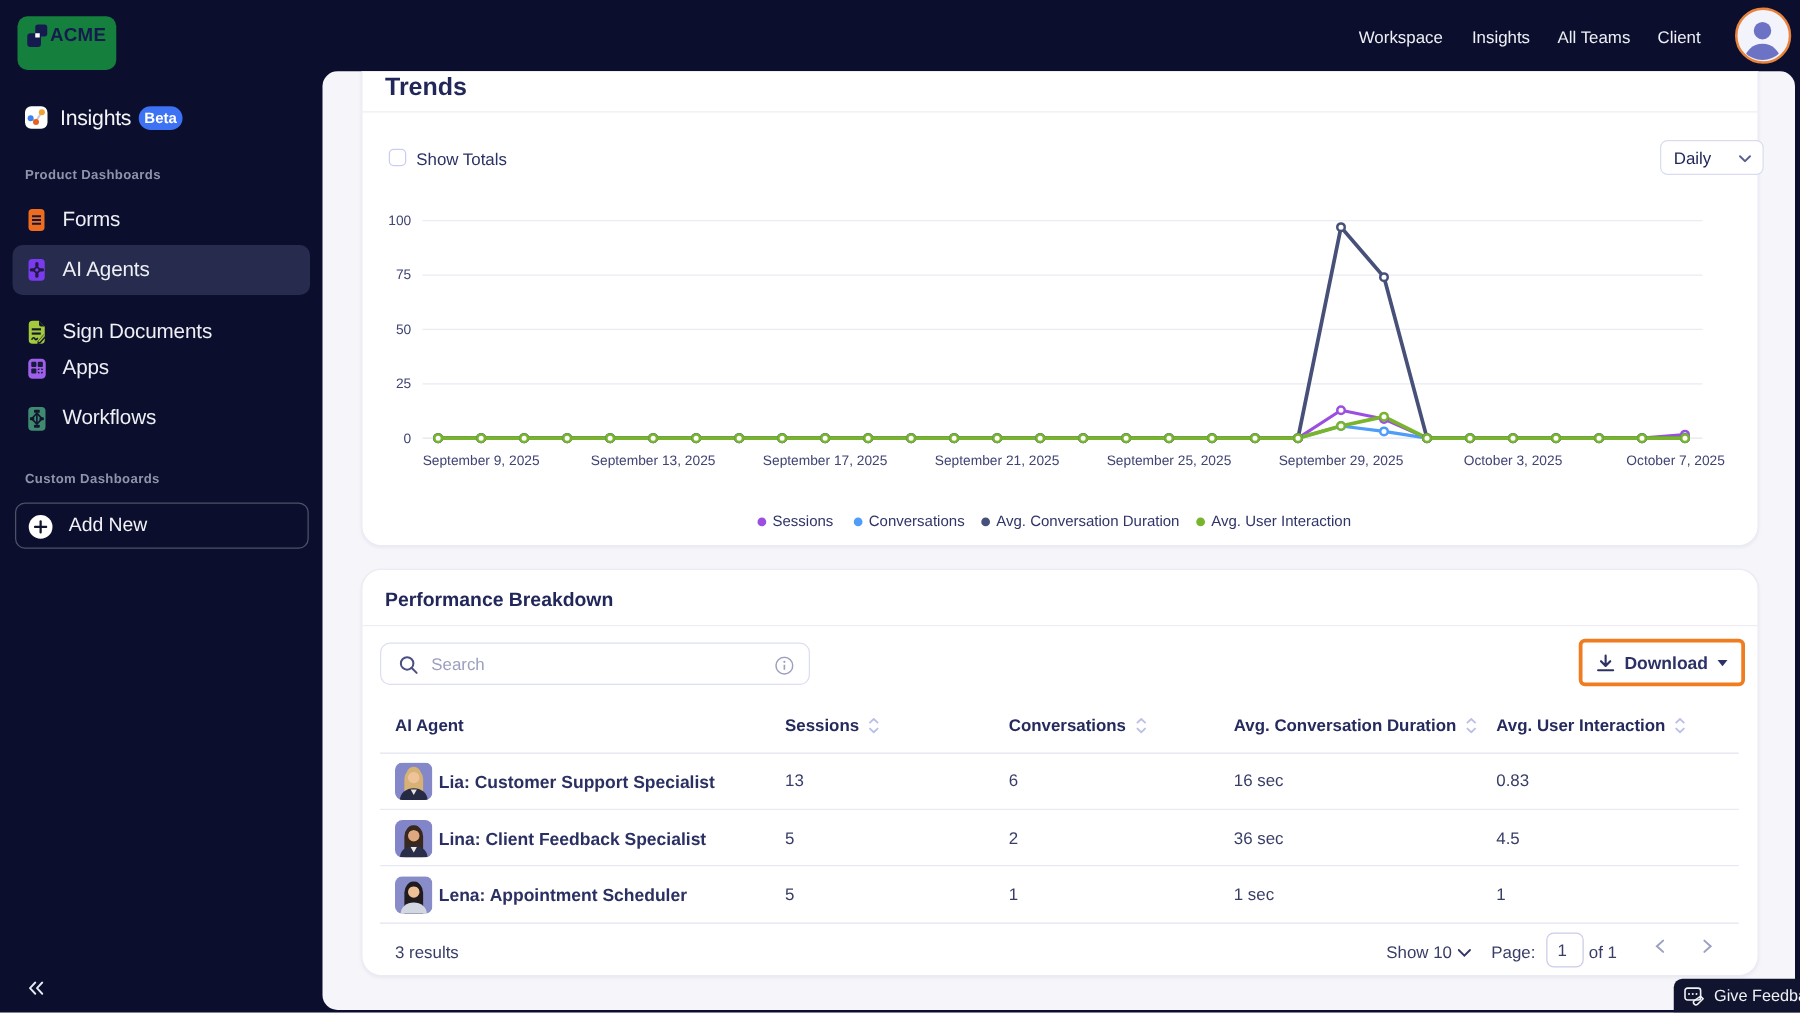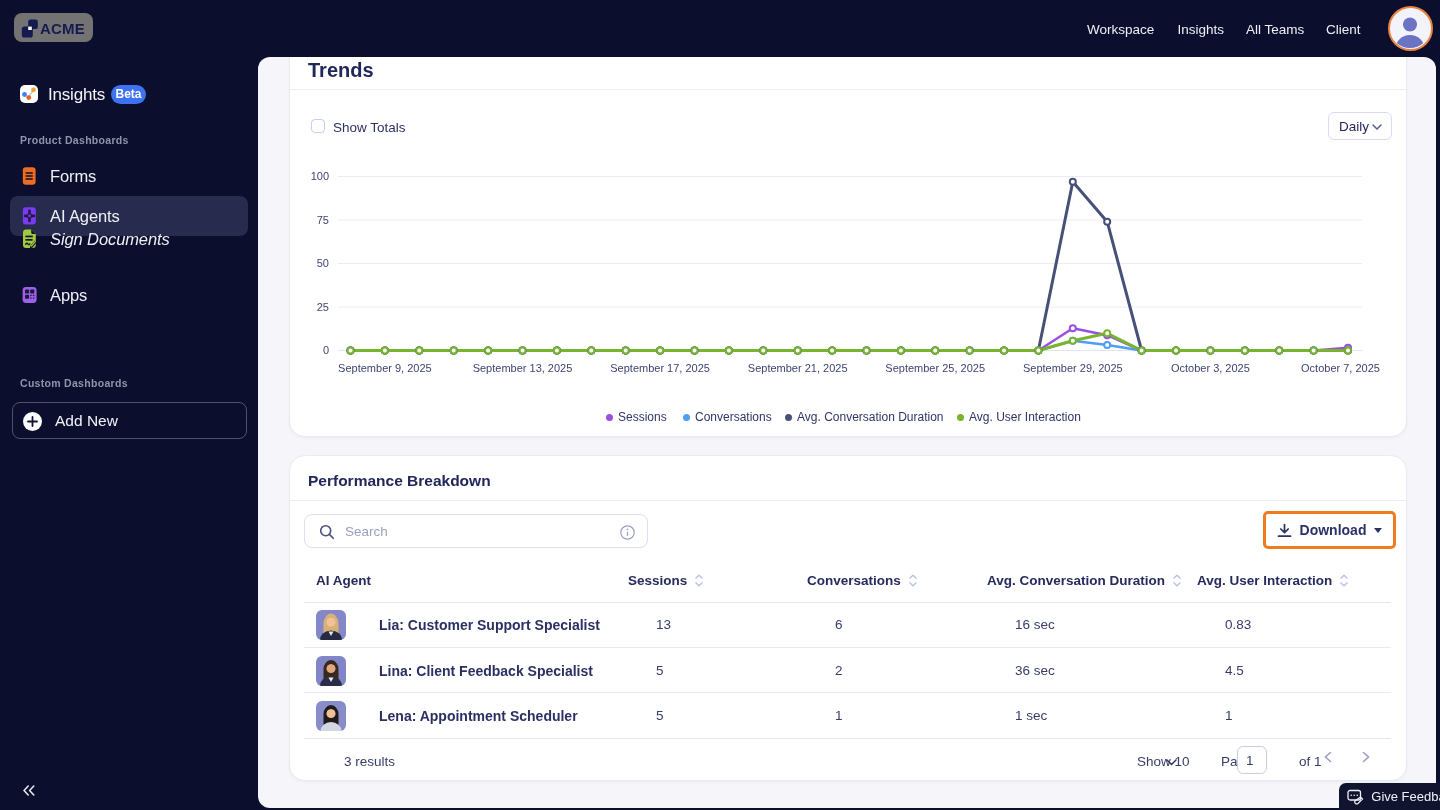--- a/index.html
+++ b/index.html
@@ -1,21 +1,21 @@
 <!DOCTYPE html>
 <html><head>
 <meta charset="utf-8">
 <style>
   * { margin:0; padding:0; box-sizing:border-box; }
   html,body { width:1440px; height:810px; overflow:hidden; }
   body { background:#0b0f2d; font-family:"Liberation Sans", sans-serif; position:relative; }
 
   
   #header { position:absolute; left:0; top:0; width:1440px; height:57px; }
-  #logo { position:absolute; left:14px; top:13px; width:79px; height:29px; background:#737373; border-radius:8px;padding-left:26px; }
+  #logo { position:absolute; left:14px; top:13px; width:79px; height:43px; background:#15803d; border-radius:8px;padding-left:26px; }
   #logo svg { position:absolute; left:7px; top:5px; }
   #logo .txt { position:absolute; left:26px; top:7px; font-size:15px; font-weight:bold; color:#151b4e; letter-spacing:0.2px; }
   .navlink { position:absolute; top:21.5px; font-size:13.5px; color:#eef0f6; }
   #avatar { position:absolute; left:1388px; top:6px; width:45px; height:45px; border-radius:50%; background:#f3f4fb; border:2.5px solid #e8823d; }
 
   
   #sidebar { position:absolute; left:0; top:57px; width:258px; bottom:0; }
   #insights-icon { position:absolute; left:20px; top:28px; width:18px; height:18px; background:#fff; border-radius:5px; }
   #insights-title { position:absolute; left:48px; top:28px; font-size:17px; font-weight:500; color:#f4f5f9; letter-spacing:-0.2px; }
   #beta { position:absolute; left:111px; top:28px; width:35px; height:19px; background:#3d72f5; border-radius:10px; color:#fff; font-size:12px; font-weight:bold; text-align:center; line-height:19px; }
@@ -32,35 +32,35 @@
   
   #main { position:absolute; left:258px; top:57px; width:1178px; height:751px; background:#f5f5fa; border-radius:12px; overflow:hidden; }
   .card { position:absolute; left:31px; width:1118px; background:#fff; border:1px solid #ebecf3; border-radius:16px; box-shadow:0 1px 3px rgba(25,28,70,0.05); }
   .card-title { position:absolute; left:18px; font-size:20px; font-weight:bold; color:#222759; }
   .hdiv { position:absolute; left:0; width:100%; height:1px; background:#ededf3; }
 
   
   #trends { top:-20px; height:400px; }
   #show-totals-box { position:absolute; left:21px; top:81px; width:14px; height:14px; border:1.5px solid #c9cdf0; border-radius:4px; background:#fff; }
   #show-totals-lbl { position:absolute; left:43px; top:82px; font-size:13.5px; font-weight:500; color:#2c3166; }
-  #daily { position:absolute; left:1038px; top:74px; width:64px; height:28px; border:1px solid #d9dcf1; border-radius:6px; background:#fff; }
+  #daily { position:absolute; left:1038px; top:74px; width:83px; height:28px; border:1px solid #d9dcf1; border-radius:6px; background:#fff; }
   #daily .t { position:absolute; left:10px; top:6px; font-size:13.5px; color:#222759; }
   
   .leg-item { position:absolute; top:372px; display:flex; align-items:center; gap:5px; font-size:12px; color:#303569; }
   .leg-dot { width:7px; height:7px; border-radius:50%; }
 
   
   #perf { top:398px; height:326px;text-decoration:underline; }
   #search { position:absolute; left:14px; top:58px; width:344px; height:34px; border:1px solid #dcdff2; border-radius:8px; background:#fff; }
   #search .ph { position:absolute; left:40px; top:9px; font-size:13.5px; color:#9ba0bf; }
   #download { position:absolute; left:973px; top:55px; width:133px; height:38px; border:3.5px solid #ef7d1f; border-radius:5px; background:#fff; display:flex; align-items:center; justify-content:center; gap:8px; }
   #download .t { font-size:14px; font-weight:bold; color:#2c3166; }
   .caret { width:0; height:0; border-left:4.5px solid transparent; border-right:4.5px solid transparent; border-top:5.5px solid #2c3166; }
   .th { position:absolute; font-size:13.5px; font-weight:bold; color:#262b5e; }
-  .td { position:absolute; font-size:13.5px; color:#383d68;margin-left:28px; }
+  .td { position:absolute; font-size:13.5px; color:#383d68; }
   .td.name { font-weight:bold; color:#2b3063; font-size:14px; }
   .avatar-sq { position:absolute; left:26px; width:30px; height:30px; border-radius:6px; overflow:hidden; }
   #footer-row { position:absolute; left:0; top:282px; width:100%; height:44px; }
 
   
   #feedback { position:absolute; left:1295px; top:783px; width:128px; height:27px; background:#10142e; border-radius:7px 7px 0 0; display:flex; align-items:center; justify-content:center; gap:7px; color:#f0f1f7; font-size:13px;margin-left:44px; }
 </style>
 </head>
 <body>
 
@@ -115,21 +115,21 @@
           <rect x="6.2" y="3.6" width="2.6" height="4" rx="1.2"></rect>
           <rect x="6.2" y="12.2" width="2.6" height="4" rx="1.2"></rect>
           <rect x="1.8" y="8.6" width="4" height="2.6" rx="1.2"></rect>
           <rect x="9.2" y="8.6" width="4" height="2.6" rx="1.2"></rect>
           <path d="M7.5 6.1 L11.3 9.9 L7.5 13.7 L3.7 9.9 Z"></path>
         </g>
         <circle cx="7.5" cy="9.9" r="1.3" fill="#7a3bef"></circle>
       </svg>
     <div class="lbl">AI Agents</div>
   </div>
-  <div class="side-row" style="top:162px;font-style:italic;">
+  <div class="side-row" style="top:189px;">
     <svg class="ic" viewBox="0 0 15 20">
         <path d="M1 3.5 a3 3 0 0 1 3 -3 h5.2 l4.6 4.6 V16 a3 3 0 0 1 -3 3 H4 a3 3 0 0 1 -3 -3 Z" fill="#a3c93c"></path>
         <path d="M9.2 0.5 l4.6 4.6 h-3 a1.6 1.6 0 0 1 -1.6 -1.6 Z" fill="#12172e"></path>
         <rect x="3.4" y="6.6" width="7.4" height="1.7" fill="#12172e"></rect>
         <rect x="3.4" y="10" width="7.2" height="1.7" fill="#12172e"></rect>
         <path d="M3.6 15.3 c0.9 -1.4 2 -1.3 2.3 -0.3 c0.3 1 1.3 0.9 2 -0.2" stroke="#12172e" stroke-width="1.3" fill="none" stroke-linecap="round"></path>
         <path d="M8.2 16.9 l4.6 -5.4 2.1 1.8 -4.6 5.4 -2.5 0.7 Z" fill="#12172e"></path>
         <path d="M8.9 16.6 l4.2 -4.9 1 0.85 -4.2 4.9 -1.3 0.4 Z" fill="#a3c93c"></path>
       </svg>
     <div class="lbl">Sign Documents</div>
@@ -137,20 +137,32 @@
   <div class="side-row" style="top:218px;">
     <svg class="ic" viewBox="0 0 15 20">
         <rect x="0.6" y="2" width="14" height="16" rx="3.4" fill="#a05fe8"></rect>
         <rect x="3" y="4.4" width="4.1" height="4.1" rx="0.8" fill="#181c3c"></rect>
         <rect x="8.2" y="4.4" width="4.1" height="4.1" rx="0.8" fill="#181c3c"></rect>
         <rect x="3" y="9.7" width="4.1" height="4.1" rx="0.8" fill="#181c3c"></rect>
         <rect x="8.2" y="9.7" width="4.1" height="4.1" rx="0.8" fill="#181c3c"></rect>
         <path d="M10.25 10 v3.4 M8.55 11.7 h3.4" stroke="#a05fe8" stroke-width="1.4" stroke-linecap="round"></path>
       </svg>
     <div class="lbl">Apps</div>
+  </div>
+  <div class="side-row" style="top:258px;">
+    <svg class="ic" viewBox="0 0 15 20">
+        <rect x="0.6" y="0.6" width="13.8" height="19" rx="3.2" fill="#3f8a70"></rect>
+        <path d="M7.5 5.5 L11.6 9.9 L7.5 14.3 L3.4 9.9 Z" fill="none" stroke="#11152e" stroke-width="1.3"></path>
+        <path d="M7.5 6 v8" stroke="#11152e" stroke-width="1.3"></path>
+        <rect x="5.2" y="2.8" width="4.6" height="2.4" rx="0.7" fill="#11152e"></rect>
+        <rect x="5.2" y="14.7" width="4.6" height="2.4" rx="0.7" fill="#11152e"></rect>
+        <rect x="1.9" y="8.7" width="3.5" height="2.4" rx="0.7" fill="#11152e"></rect>
+        <rect x="9.6" y="8.7" width="3.5" height="2.4" rx="0.7" fill="#11152e"></rect>
+      </svg>
+    <div class="lbl">Workflows</div>
   </div>
 
   <div class="side-label" style="top:320px;">Custom Dashboards</div>
   <div id="addnew">
     <div class="circ">
       <svg width="11" height="11" viewBox="0 0 11 11" style="position:absolute;left:4px;top:4px;">
           <path d="M5.5 1 v9 M1 5.5 h9" stroke="#10142e" stroke-width="1.8" stroke-linecap="round"></path>
         </svg>
     </div>
     <div class="lbl">Add New</div>

